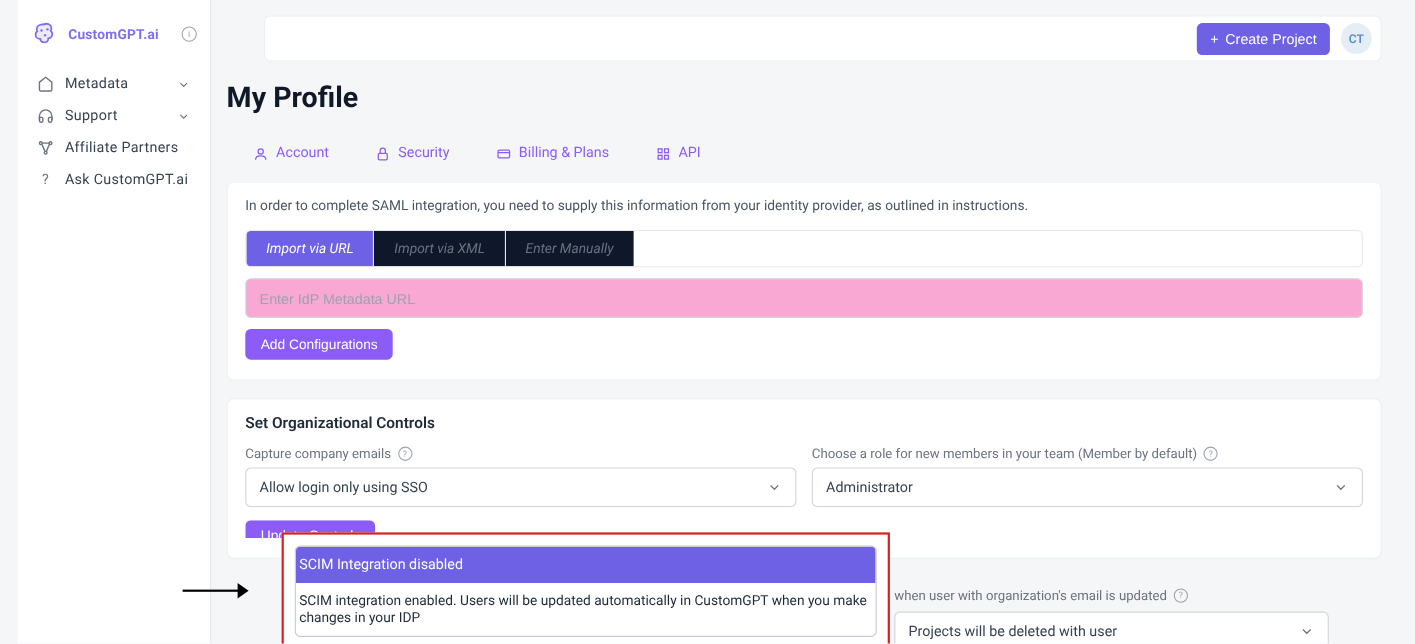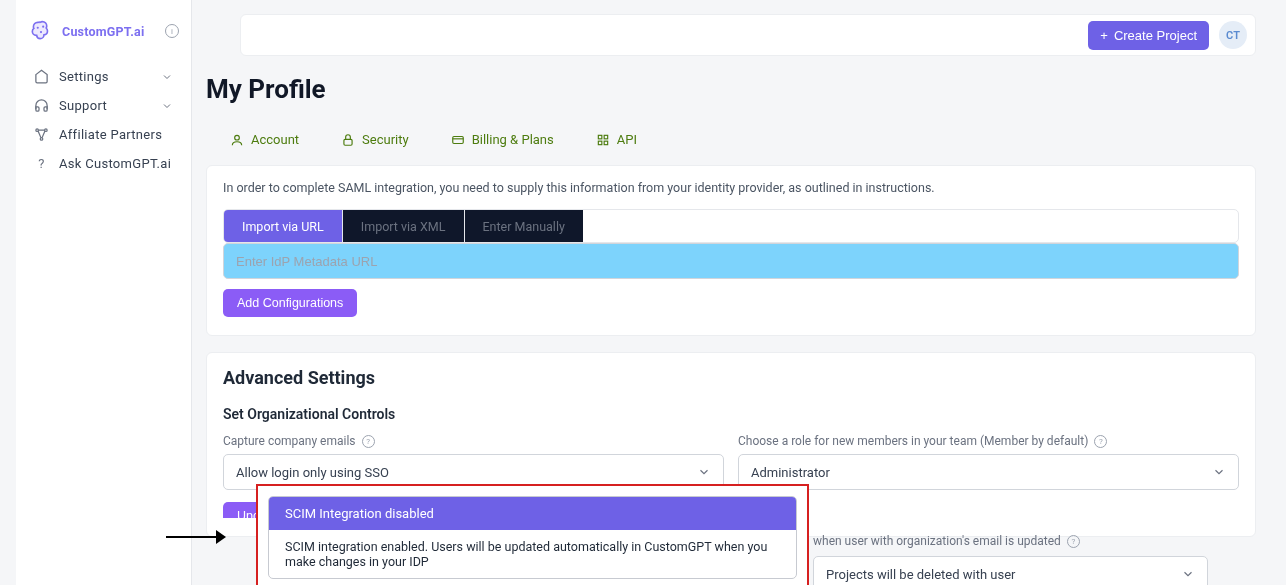--- a/index.html
+++ b/index.html
@@ -91,21 +91,21 @@
   color: #111827;
 }
 .tabs {
   display: flex; align-items: center; gap: 18px;
   margin-bottom: 0;
   padding-left: 12px;
 }
 .tab {
   display: inline-flex; align-items: center; gap: 7px;
   font-size: 13px;
-  color: #4d7c0f;
+  color: #8b5cf6;
   padding: 8px 12px;
   border-radius: 5px;
   cursor: pointer;
 }
 .tab .tab-icon { width: 14px; display: inline-flex; }
 .tab.active {
   background: #6e61e6;
   color: #fff;
 }
 .card {
@@ -119,20 +119,22 @@
   font-size: 12.5px;
   color: #4b5563;
   margin-bottom: 14px;
 }
 .subtabs {
   display: flex;
   border: 1px solid #e5e7eb;
   border-radius: 5px;
   overflow: hidden;
   height: 34px;
+  margin-bottom: 10px;
+  font-style: italic;
 }
 .subtab {
   padding: 0 18px;
   display: inline-flex; align-items: center;
   font-size: 12.5px;
   color: #6b7280;
   background: #0f172a;
   cursor: pointer;
   border-right: 1px solid #e5e7eb;
 }
@@ -147,21 +149,21 @@
   margin-bottom: 8px;
 }
 .input {
   width: 100%;
   height: 36px;
   border: 1px solid #d1d5db;
   border-radius: 5px;
   padding: 0 12px;
   font-size: 13px;
   color: #374151;
-  background: #7dd3fc;
+  background: #f9a8d4;
 }
 .input::placeholder { color: #9ca3af; }
 .btn-secondary {
   margin-top: 10px;
   background: #8b5cf6;
   color: #fff;
   border: none;
   border-radius: 5px;
   padding: 7px 14px;
   font-size: 12.5px;
@@ -217,21 +219,21 @@
   background: #fff;
   z-index: 50;
 }
 .popup-inner { padding: 10px 10px 10px 10px; }
 .dropdown-open {
   border: 1px solid #c7cad1;
   border-radius: 5px;
   overflow: hidden;
 }
 .dropdown-open .opt {
-  padding: 9px 16px;
+  padding: 9px 3px;
   font-size: 13px;
 }
 .dropdown-open .opt.selected {
   background: #6e61e6;
   color: #fff;
 }
 .dropdown-open .opt.desc {
   color: #1f2937;
   font-size: 12.5px;
 }
@@ -286,21 +288,21 @@
     <span class="brand-text">CustomGPT.ai</span>
     <span class="info-circle">i</span>
   </div>
 
   <div class="nav-item">
     <span class="nav-icon">
       <svg width="15" height="15" viewBox="0 0 24 24" fill="none" stroke="currentColor" stroke-width="2">
           <path d="M3 9l9-7 9 7v11a2 2 0 01-2 2H5a2 2 0 01-2-2z"></path>
         </svg>
     </span>
-    <span>Settings</span>
+    <span>Metadata</span>
     <span class="chev">
       <svg width="12" height="12" viewBox="0 0 24 24" fill="none" stroke="currentColor" stroke-width="2">
           <polyline points="6 9 12 15 18 9"></polyline>
         </svg>
     </span>
   </div>
 
   <div class="nav-item">
     <span class="nav-icon">
       <svg width="15" height="15" viewBox="0 0 24 24" fill="none" stroke="currentColor" stroke-width="2">
@@ -398,21 +400,20 @@
         </div>
       <div class="subtab">
           <span>Enter Manually</span>
         </div>
     </div>
     <input class="input" type="text" placeholder="Enter IdP Metadata URL" style="">
     <button class="btn-secondary"><span>Add Configurations</span></button>
   </div>
 
   <div class="card" style="position:relative;">
-    <div class="section-title">Advanced Settings</div>
     <div class="subsection-title">Set Organizational Controls</div>
 
     <div class="two-col">
       <div class="col">
         <div class="label-row">
           <span>Capture company emails</span>
           <span class="help-circle">?</span>
         </div>
         <div class="select">
           <span>Allow login only using SSO</span>

